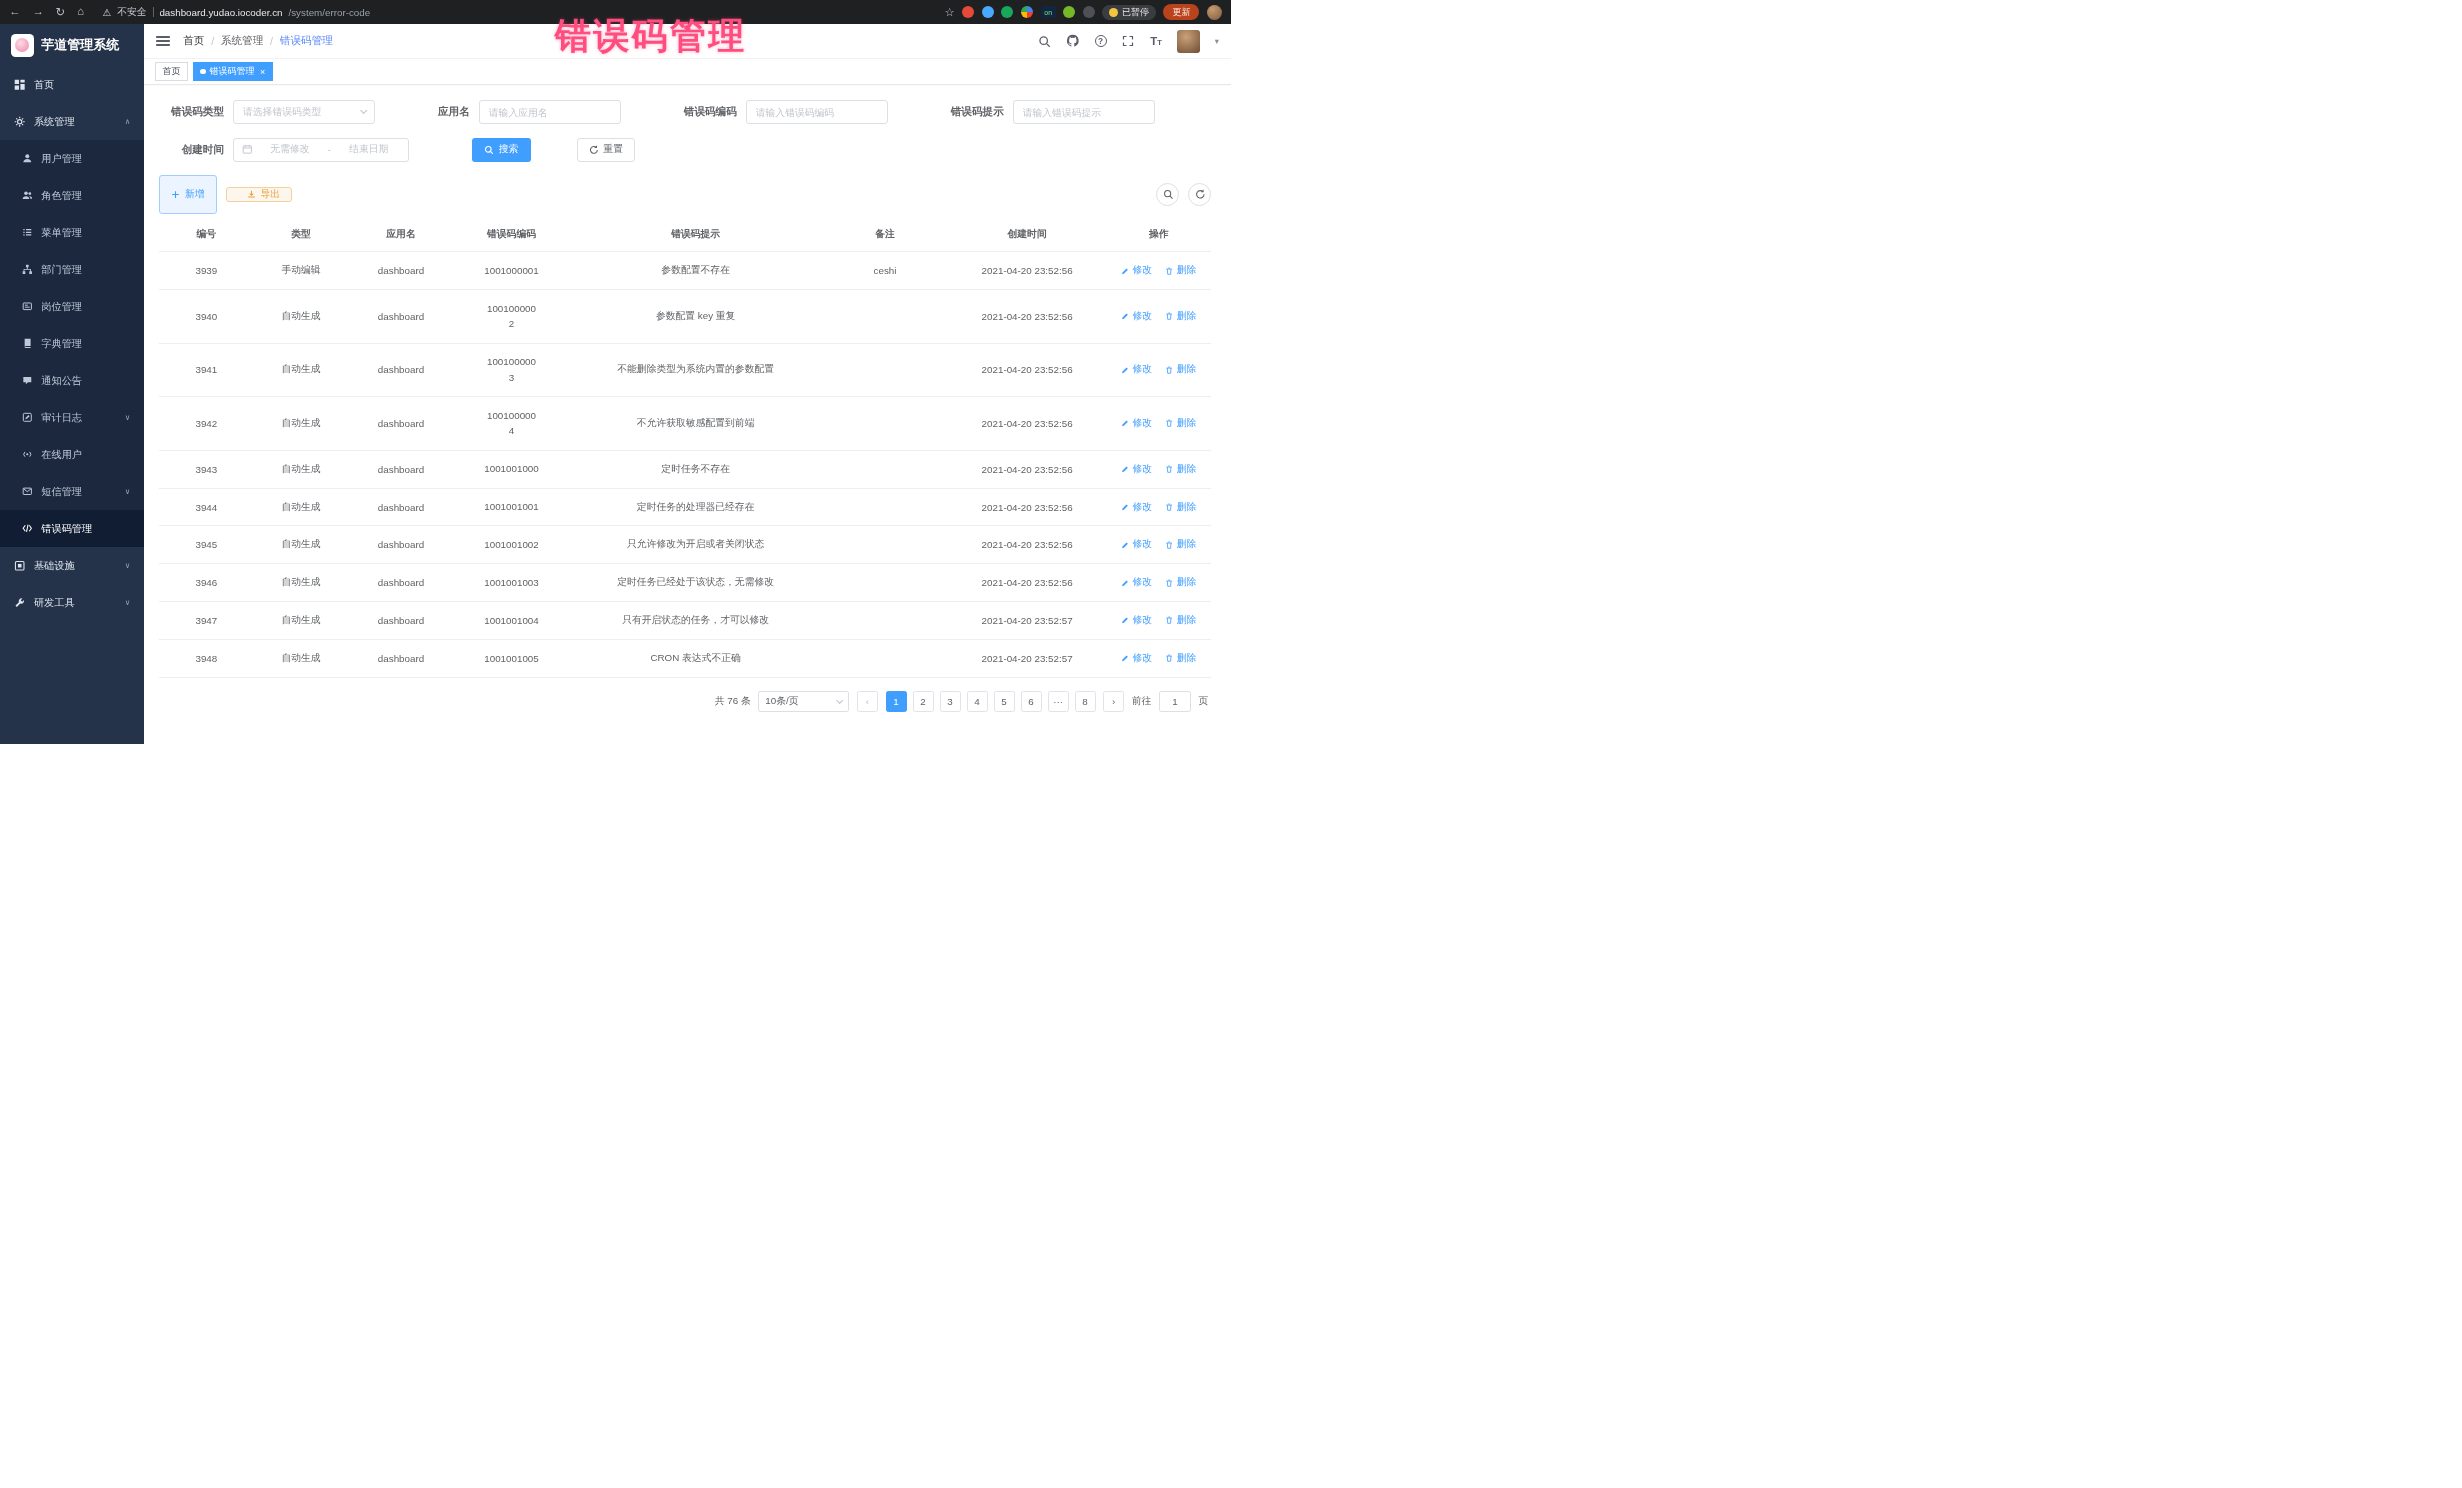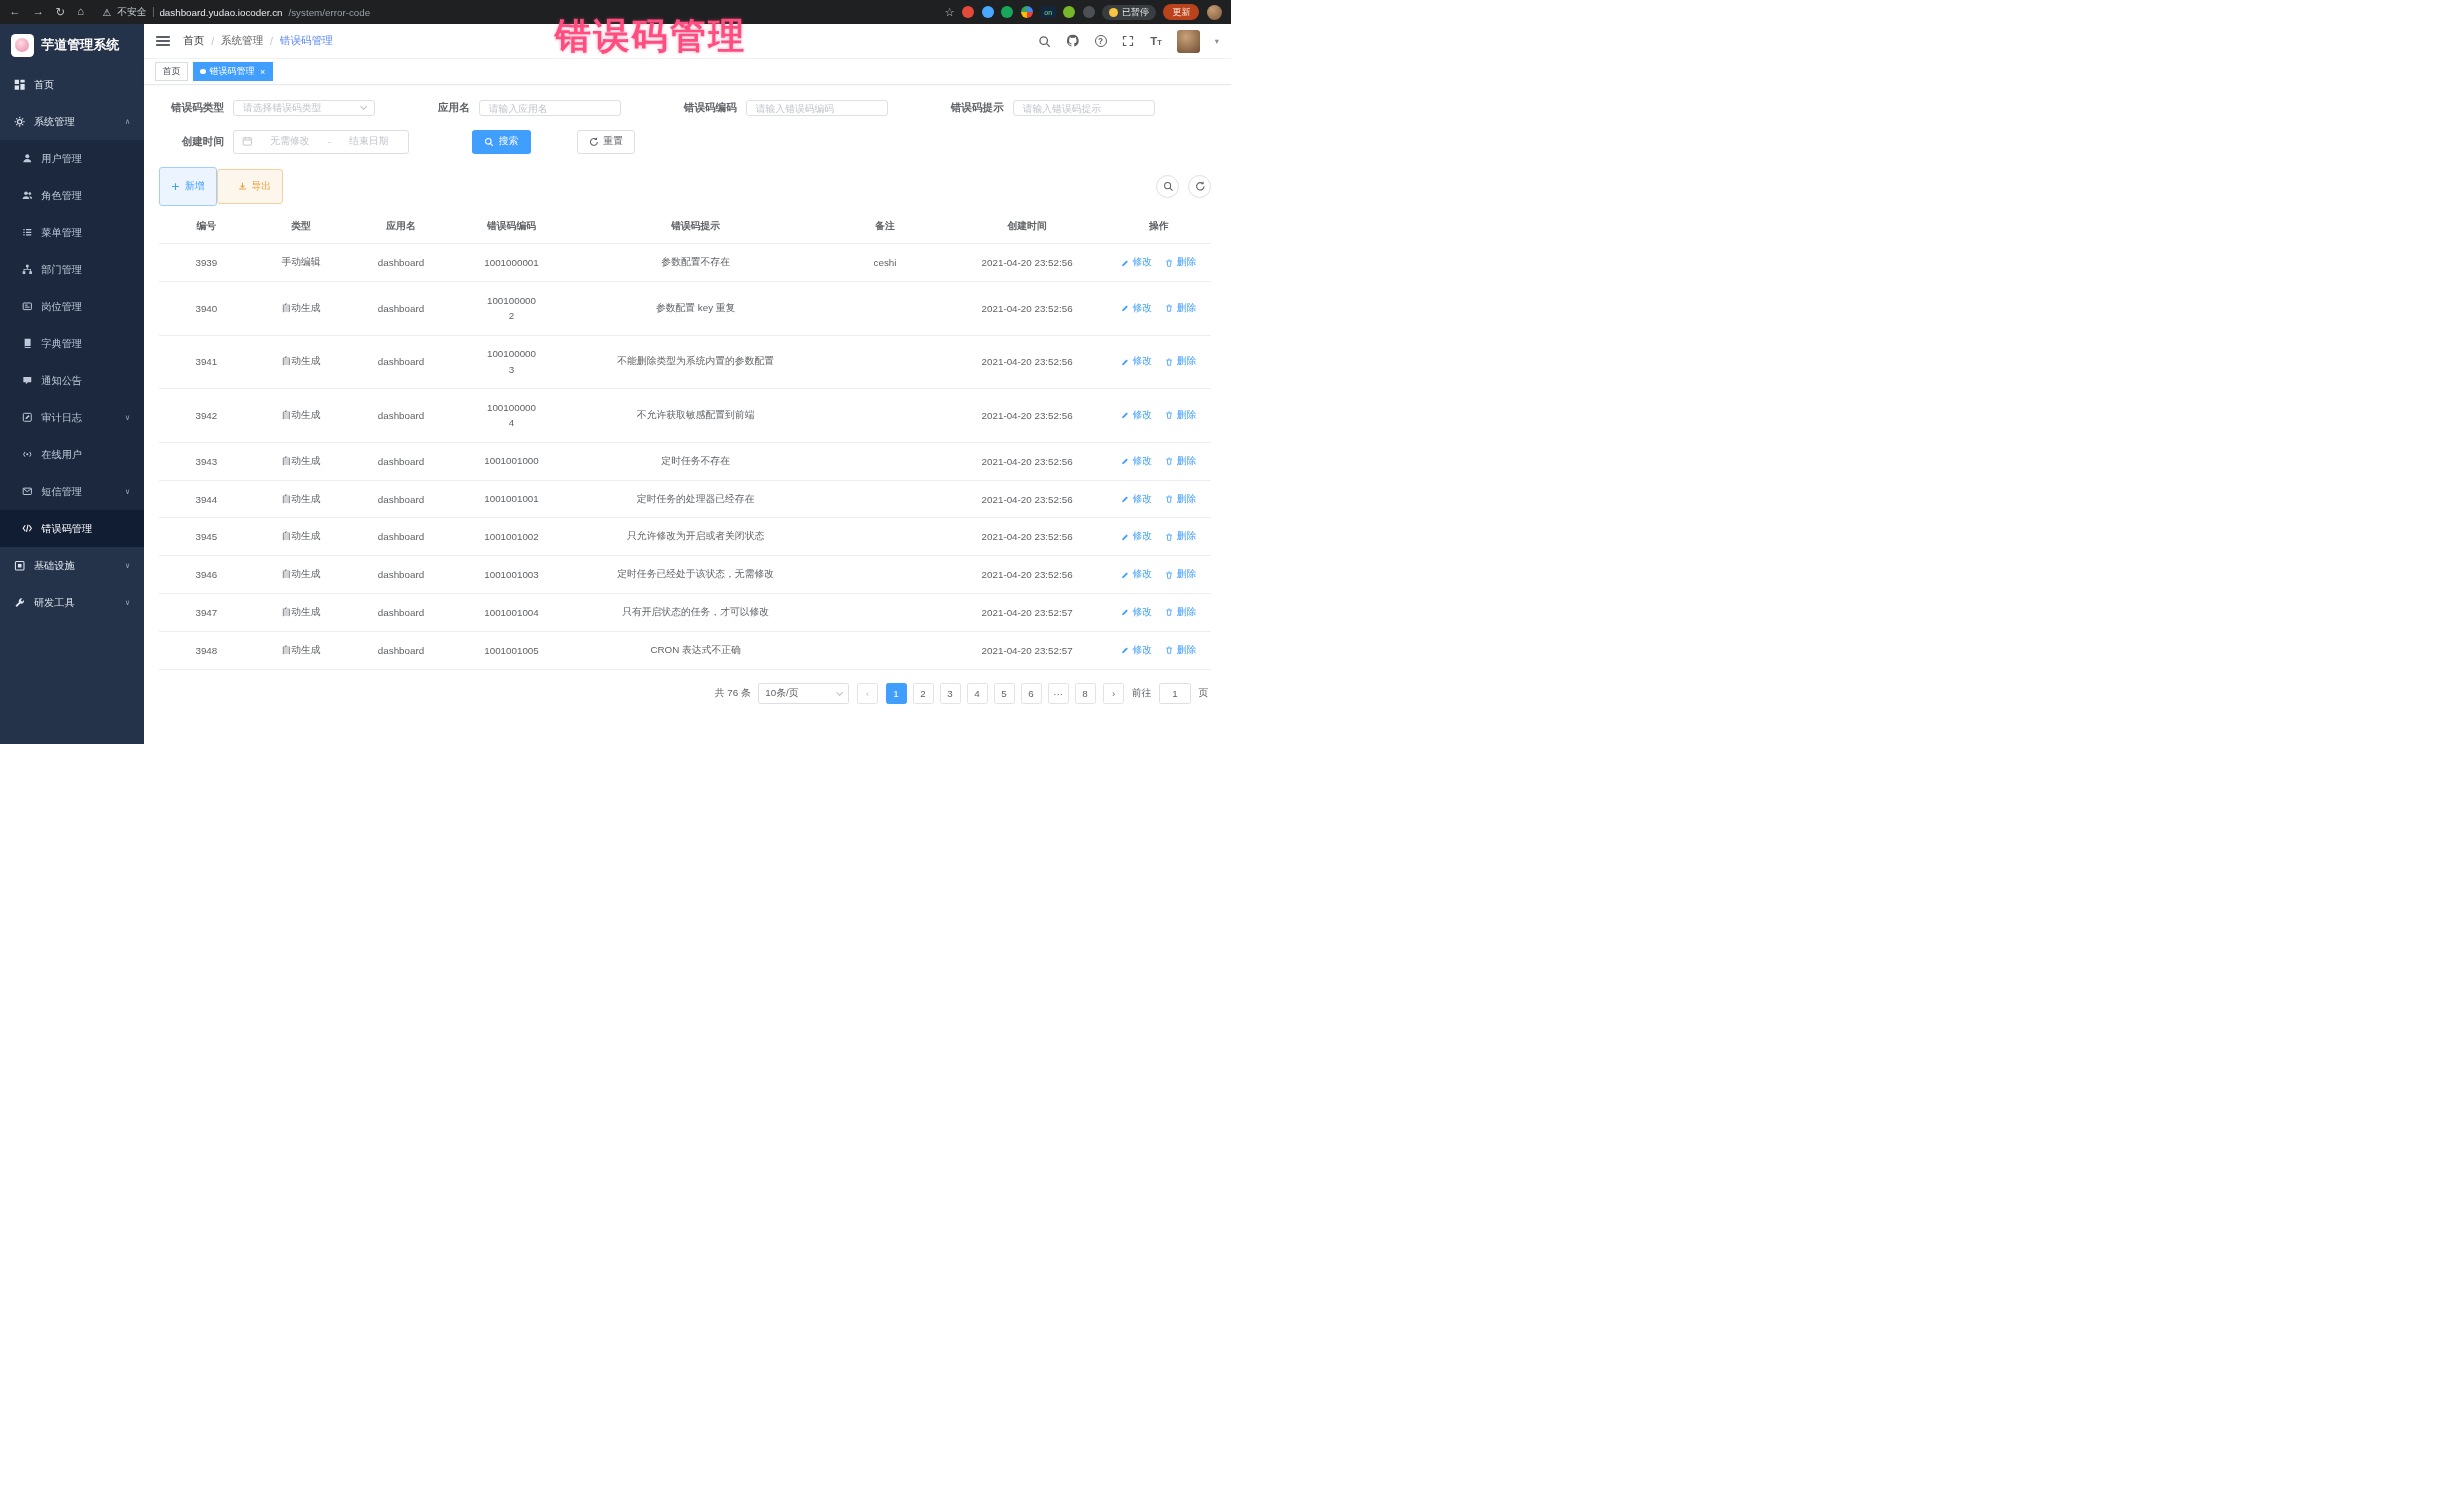--- a/index.html
+++ b/index.html
@@ -78,37 +78,37 @@
   .tag.active{background:#409eff;border-color:#409eff;color:#fff;}
   .tag-dot{width:5.3px;height:5.3px;border-radius:50%;background:#fff;display:inline-block;}
   .tag-close{font-size:9px;margin-left:1.5px;}
 
   
   .content{flex:1;padding:15px 19.7px 0 15px;overflow:hidden;}
   .f-row{display:flex;align-items:center;margin-bottom:13.6px;gap:37px;}
   .f-group{display:flex;align-items:center;margin-right:26px;}
   .f-label{font-size:10.6px;font-weight:bold;color:#606266;margin-right:9px;white-space:nowrap;}
   .f-label.first{width:65px;text-align:right;}
-  .inp, .sel{height:16px;border:0.8px solid #dcdfe6;border-radius:3px;background:#fff;
+  .inp, .sel{height:24px;border:0.8px solid #dcdfe6;border-radius:3px;background:#fff;
     font-size:9.8px;color:#606266;}
   .inp{width:142px;padding:0 9px;font-family:inherit;}
   .inp::placeholder{color:#c0c4cc;}
   .sel{width:142px;display:flex;align-items:center;justify-content:space-between;padding:0 7.6px 0 9px;cursor:pointer;}
   .sel .ph{color:#c0c4cc;}
   .sel-chev{width:5.3px;height:5.3px;border-right:1.1px solid #c0c4cc;border-bottom:1.1px solid #c0c4cc;
     transform:rotate(45deg);margin-top:-2.3px;}
   .daterange{width:176px;height:24px;border:0.8px solid #dcdfe6;border-radius:3px;display:flex;
     align-items:center;gap:6px;padding:0 7.6px;color:#c0c4cc;cursor:pointer;}
   .daterange .dph{flex:1;text-align:center;}
   .btn{height:24px;border-radius:3px;display:inline-flex;align-items:center;gap:4.5px;
     padding:0 11.4px;font-size:9.8px;cursor:pointer;border:0.8px solid transparent;white-space:nowrap;}
   .btn-primary{background:#409eff;color:#fff;}
   .btn-default{background:#fff;border-color:#dcdfe6;color:#606266;margin-left:9px;}
   .btn-add{background:#ecf5ff;border-color:#a0cfff;color:#409eff;height:39px;}
-  .btn-export{background:#fdf6ec;border-color:#f3d19e;color:#e6a23c;height:35px;padding-left:20px;}
+  .btn-export{background:#fdf6ec;border-color:#f3d19e;color:#e6a23c;height:15px;margin-left:9px;padding-left:20px;}
   .toolbar{display:flex;align-items:center;margin:1.5px 0 4.5px;}
   .tool-right{margin-left:auto;display:flex;gap:9px;}
   .circle-btn{width:23px;height:23px;border-radius:50%;border:0.8px solid #dcdfe6;background:#fff;
     display:flex;align-items:center;justify-content:center;color:#606266;cursor:pointer;}
 
   
   table{width:100%;border-collapse:collapse;table-layout:fixed;}
   th{padding:9.8px 4.5px;font-size:9.8px;color:#606266;font-weight:bold;border-bottom:0.8px solid #ebeef5;text-align:center;}
   td{padding:10.6px 4.5px;font-size:9.8px;color:#606266;border-bottom:0.8px solid #ebeef5;text-align:center;
     overflow:hidden;}

